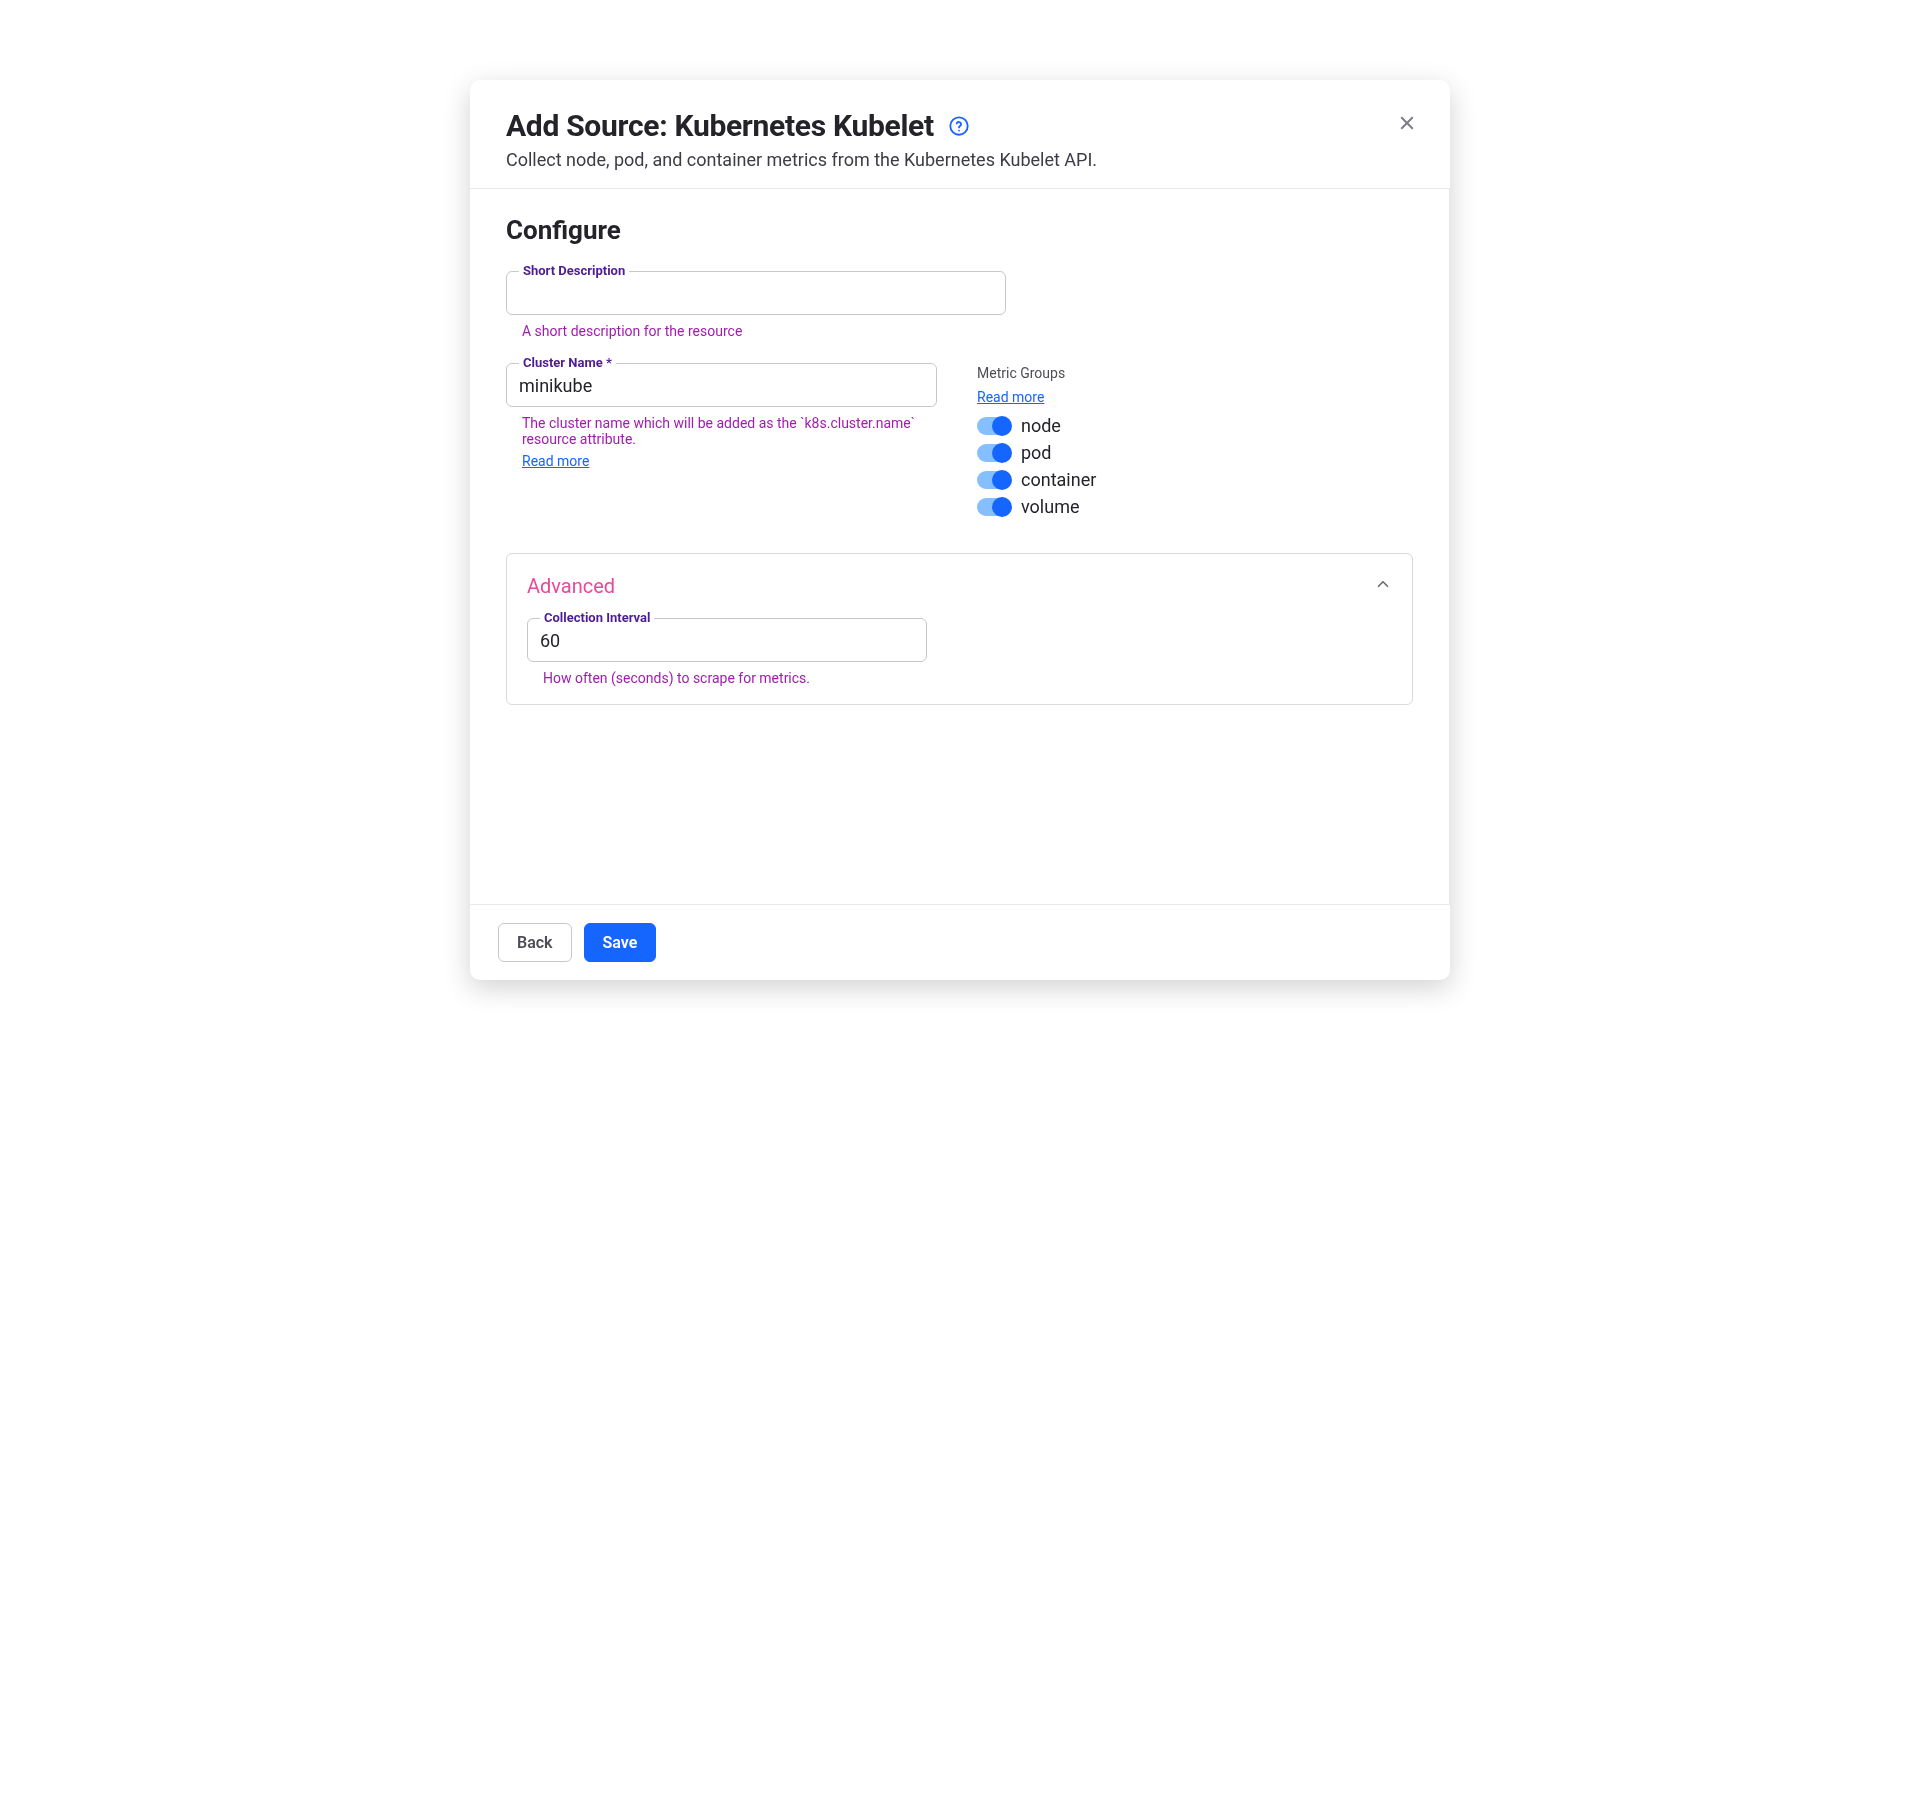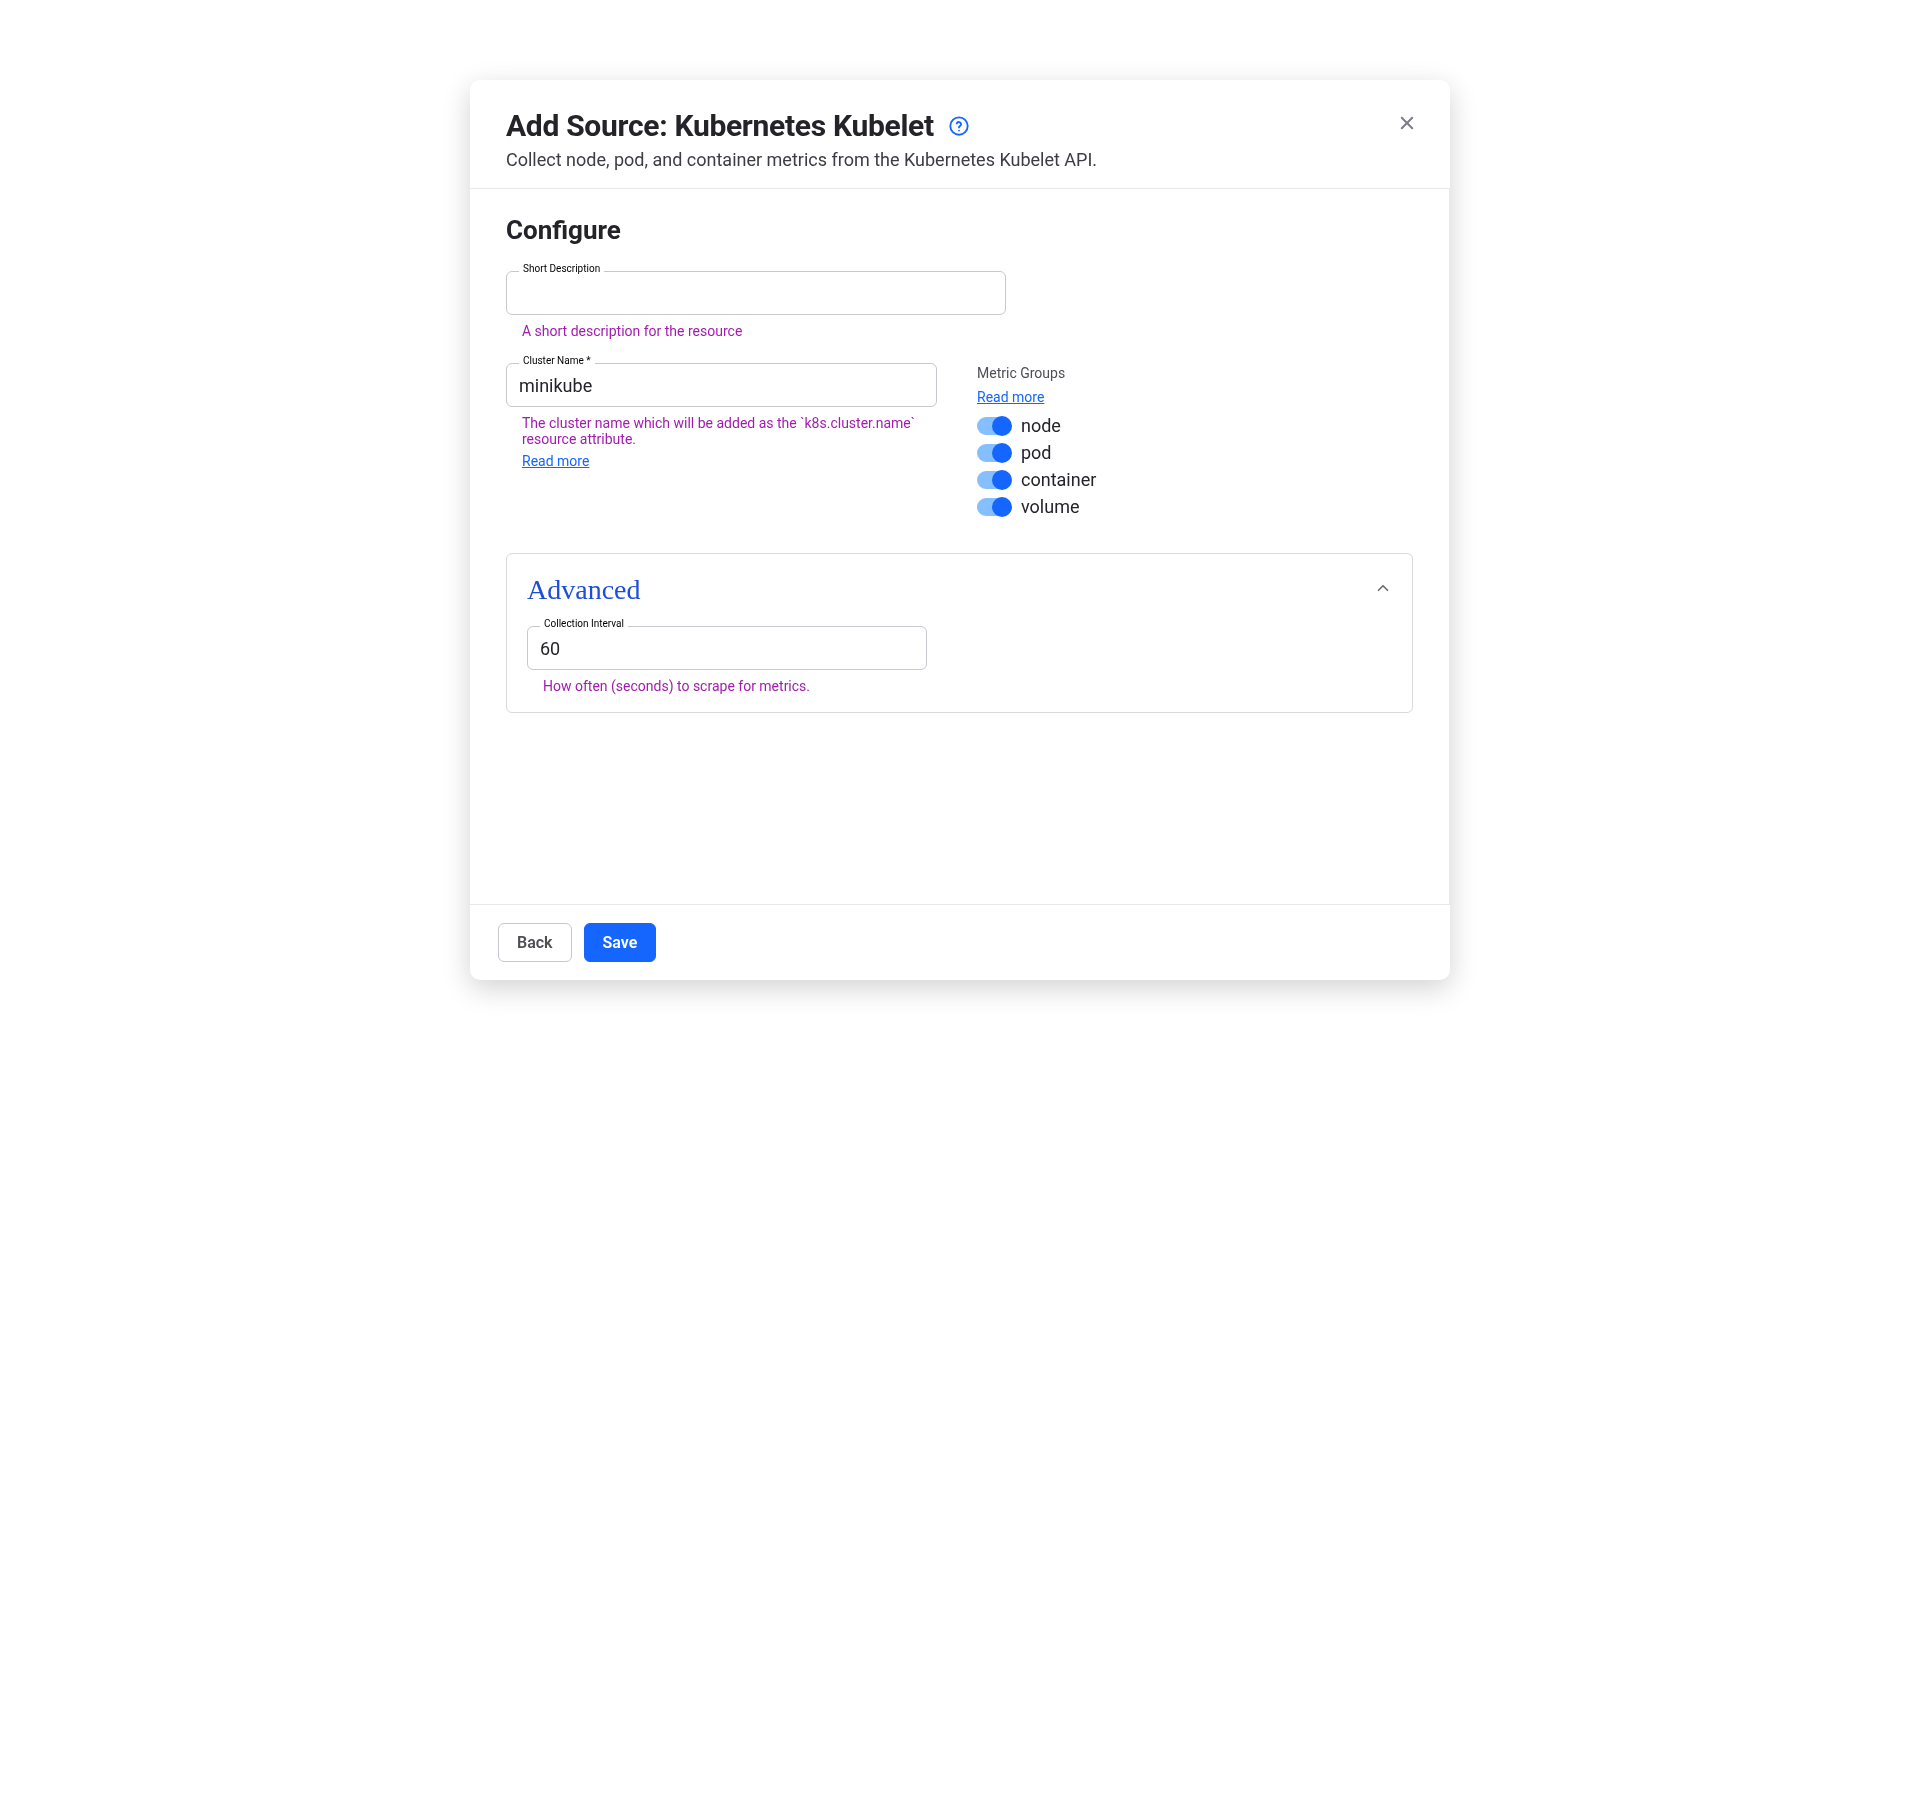--- a/index.html
+++ b/index.html
@@ -46,22 +46,23 @@
       padding: 10px 12px 10px 12px;
       position: relative;
       width: 500px;
     }
     .field-outline.narrow { width: 400px; }
     .floating-label {
       position: absolute;
       top: -9px; left: 12px;
       background: #fff;
       padding: 0 4px;
-      font-size: 10px;
-      color: #000000;
+      font-size: 13px;
+      color: #4c1d95;
+      font-weight: bold;
     }
     .field-outline input {
       border: none; outline: none; width: 100%;
       font-size: 18px; color: #232329; background: transparent;
       height: 22px;
     }
     .helper-text {
       font-size: 14px; color: #a21caf; margin-top: 8px;
       padding-left: 16px;
       max-width: 500px;
@@ -97,21 +98,21 @@
     }
     .toggle-label { font-size: 18px; color: #232329; }
 
     .advanced-panel {
       border: 1px solid #dadade;
       border-radius: 6px;
       margin-top: 36px;
       padding: 20px 20px 18px 20px;
     }
     .advanced-head { display:flex; justify-content:space-between; align-items:center; margin-bottom: 20px; cursor:pointer; }
-    .advanced-title { font-size: 28px; color: #1d4ed8; font-family: Liberation Serif, serif; }
+    .advanced-title { font-size: 20px; color: #ec4899; }
     .chevron { color: #6b6b74; }
 
     .modal-footer {
       border-top: 1px solid #e8e8ea;
       padding: 18px 28px;
       display:flex; justify-content:flex-start; gap: 12px;
     }
     .btn {
       padding: 9px 18px; font-size: 16px; font-weight:600;
       border-radius: 6px; cursor:pointer;

